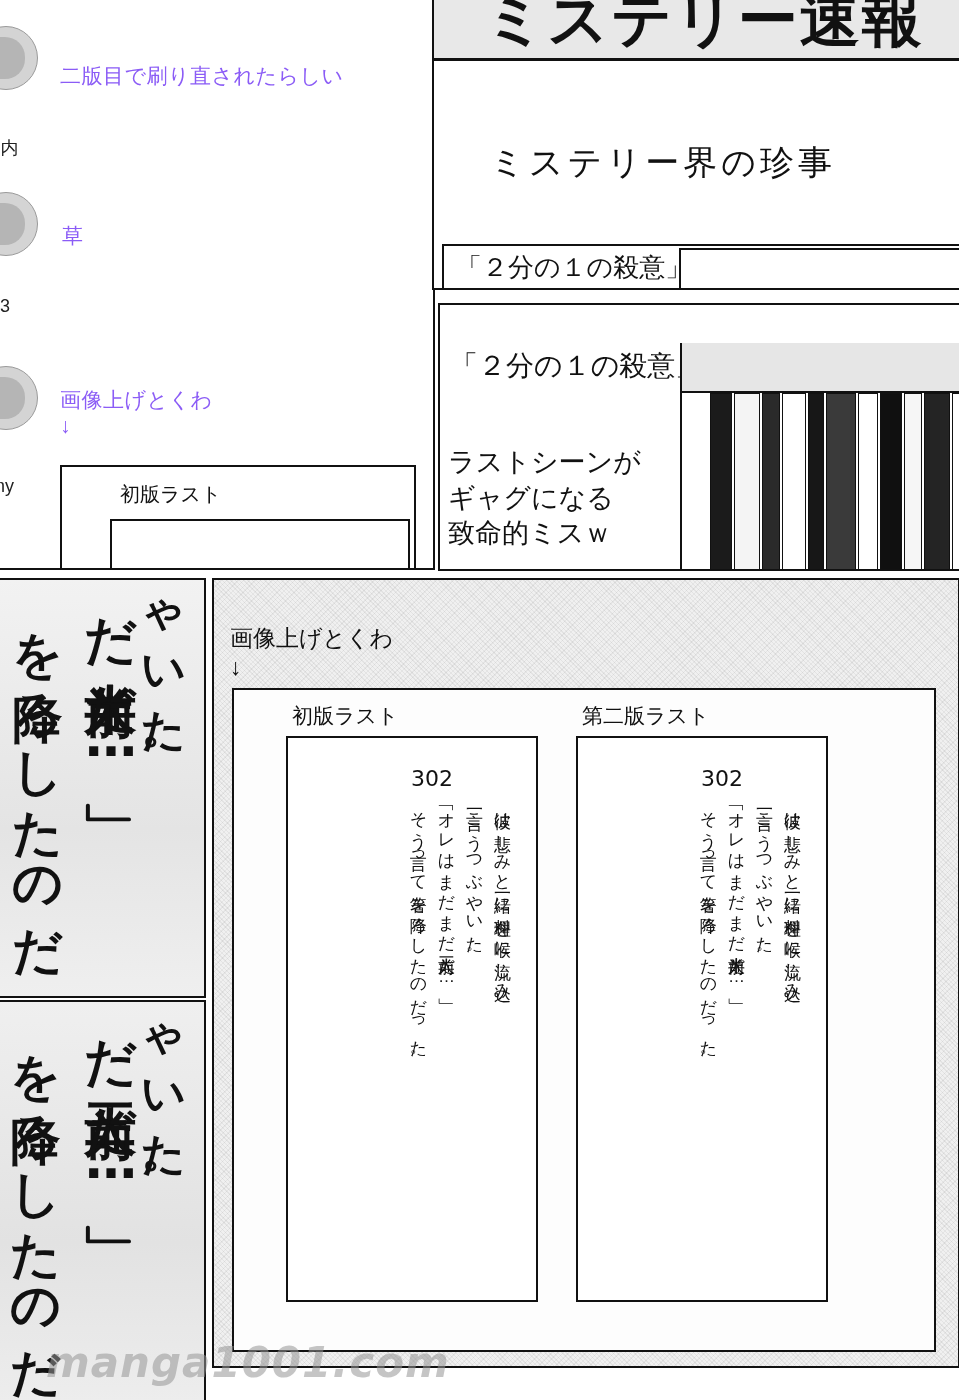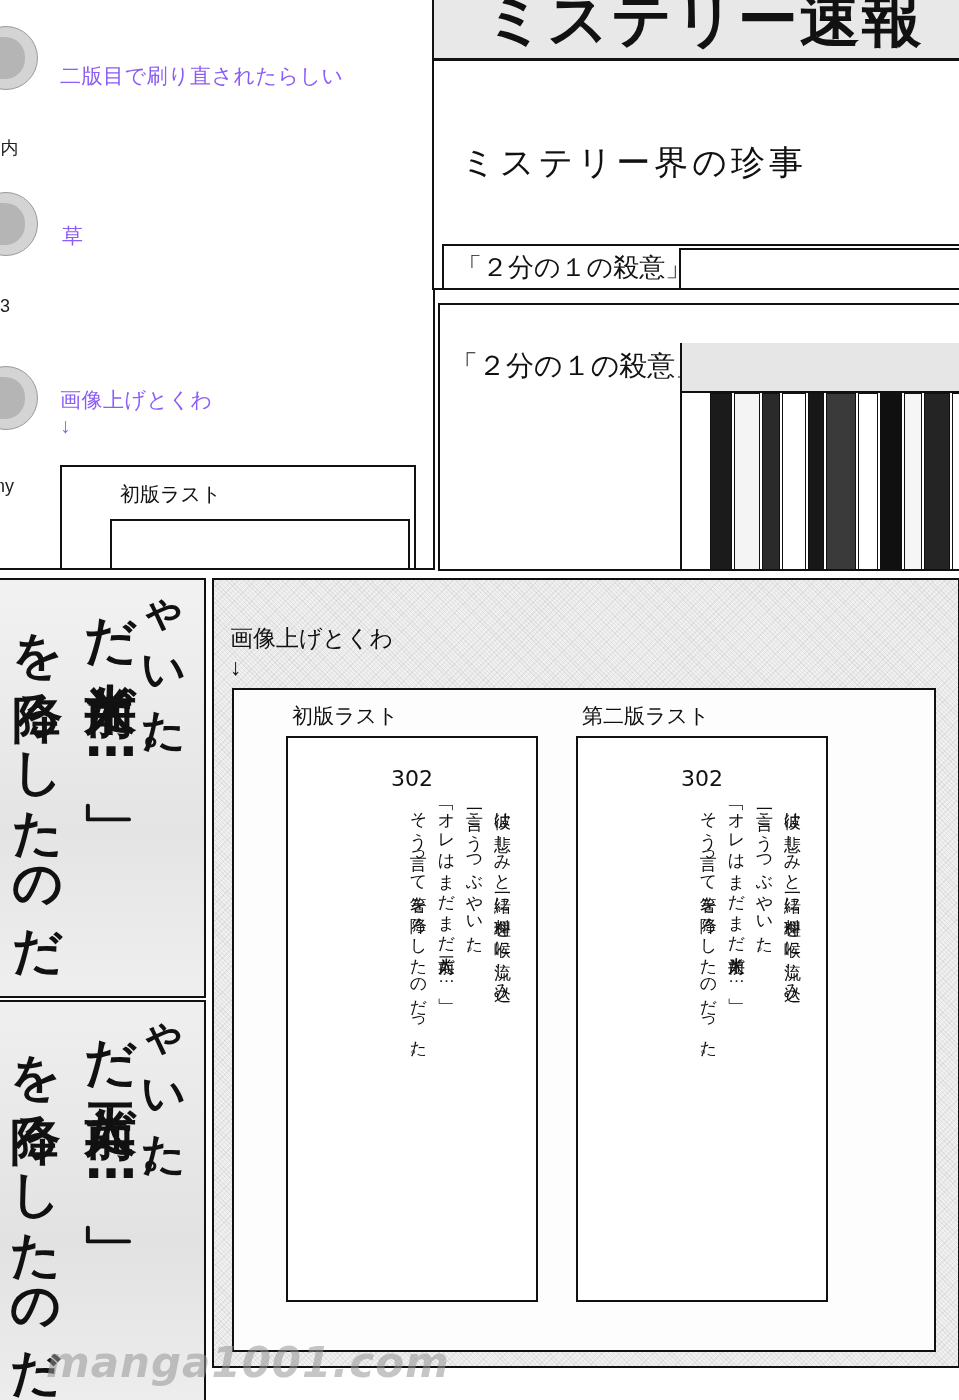--- a/index.html
+++ b/index.html
@@ -130,21 +130,21 @@
     text-align: center;
     font-family: "DejaVu Sans", sans-serif;
     font-weight: bold;
     font-size: 60px;
     letter-spacing: 2px;
     color: #111;
     white-space: nowrap;
   }
   #head-sub {
     position: absolute;
-    left: 27px;
+    left: 56px;
     top: 148px;
     font-size: 34px;
     letter-spacing: 4px;
     color: #111;
   }
   #head-strip {
     position: absolute;
     left: 8px;
     top: 252px;
     width: 520px;
@@ -296,20 +296,21 @@
     background: #ffffff;
   }
   .page-num {
     position: absolute;
     top: 28px;
     width: 100%;
     text-align: center;
     font-family: "DejaVu Sans", sans-serif;
     font-size: 22px;
     color: #111;
+    padding-left: 20px;
   }
   .page-body {
     position: absolute;
     top: 62px;
     right: 20px;
     height: 468px;
     font-size: 17px;
     color: #111;
     writing-mode: vertical-rl;
     text-orientation: upright;
@@ -364,20 +365,23 @@
     <div id="head-title">ミステリー速報</div>
     <div id="head-sub">ミステリー界の珍事</div>
     <div id="head-strip">
       <div id="head-strip-label">「２分の１の殺意」</div>
       <div id="head-strip-box"></div>
     </div>
   </div>
 
   <div class="box blk" id="panel-shelf">
     <div id="shelf-title">「２分の１の殺意」</div>
+    <div id="shelf-caption">ラストシーンが
+ギャグになる
+致命的ミスｗ</div>
     <div id="shelf-art">
       <div id="shelf-board"></div>
       <div class="book" style="left:28px; width:22px; background:#1b1b1b;"></div>
       <div class="book" style="left:52px; width:26px; background:#f4f4f4;"></div>
       <div class="book" style="left:80px; width:18px; background:#2a2a2a;"></div>
       <div class="book" style="left:100px; width:24px; background:#ffffff;"></div>
       <div class="book" style="left:126px; width:16px; background:#171717;"></div>
       <div class="book" style="left:144px; width:30px; background:#3a3a3a;"></div>
       <div class="book" style="left:176px; width:20px; background:#ffffff;"></div>
       <div class="book" style="left:198px; width:22px; background:#101010;"></div>

